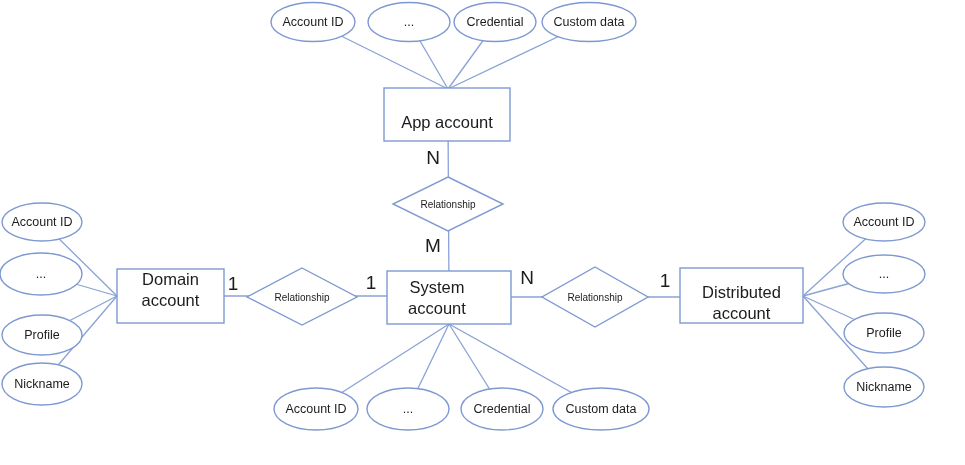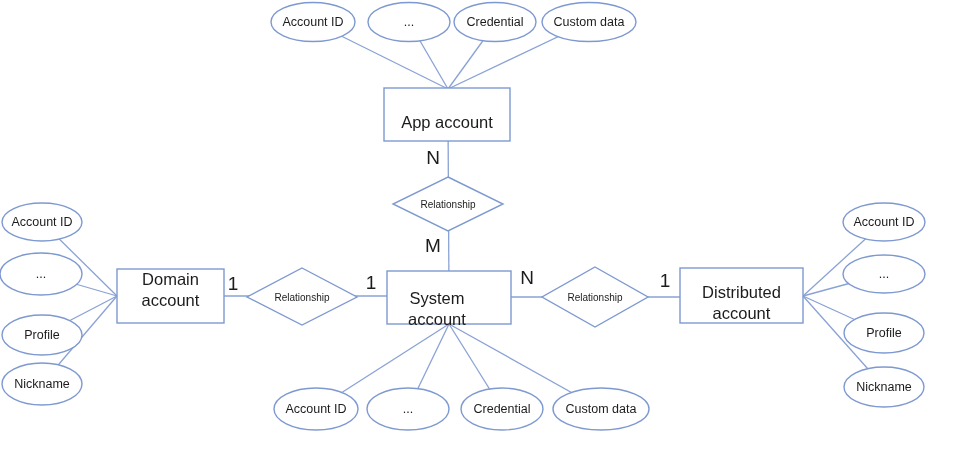--- a/index.html
+++ b/index.html
@@ -108,21 +108,21 @@
       <ellipse cx="884" cy="387" rx="40" ry="20"></ellipse>
 
       <ellipse cx="316" cy="409" rx="42" ry="21"></ellipse>
       <ellipse cx="408" cy="409" rx="41" ry="21"></ellipse>
       <ellipse cx="502" cy="409" rx="41" ry="21"></ellipse>
       <ellipse cx="601" cy="409" rx="48" ry="21"></ellipse>
     </g>
   </svg>
 
   <div class="ent" style="left:384px; top:88px; width:126px; height:69px;">App account</div>
-  <div class="ent" style="left:387px; top:271px; width:100px; height:53px;margin-top:11px;">System account</div>
+  <div class="ent" style="left:387px; top:271px; width:100px; height:53px;">System account</div>
   <div class="ent" style="left:117px; top:269px; width:107px; height:42px;">Domain account</div>
   <div class="ent" style="left:680px; top:268px; width:123px; height:69px;">Distributed account</div>
 
   <div class="lbl rel" style="left:448px; top:204px;">Relationship</div>
   <div class="lbl rel" style="left:302px; top:297px;">Relationship</div>
   <div class="lbl rel" style="left:595px; top:297px;">Relationship</div>
 
   <div class="lbl card" style="left:433px; top:158px;">N</div>
   <div class="lbl card" style="left:433px; top:246px;">M</div>
   <div class="lbl card" style="left:233px; top:284px;">1</div>

